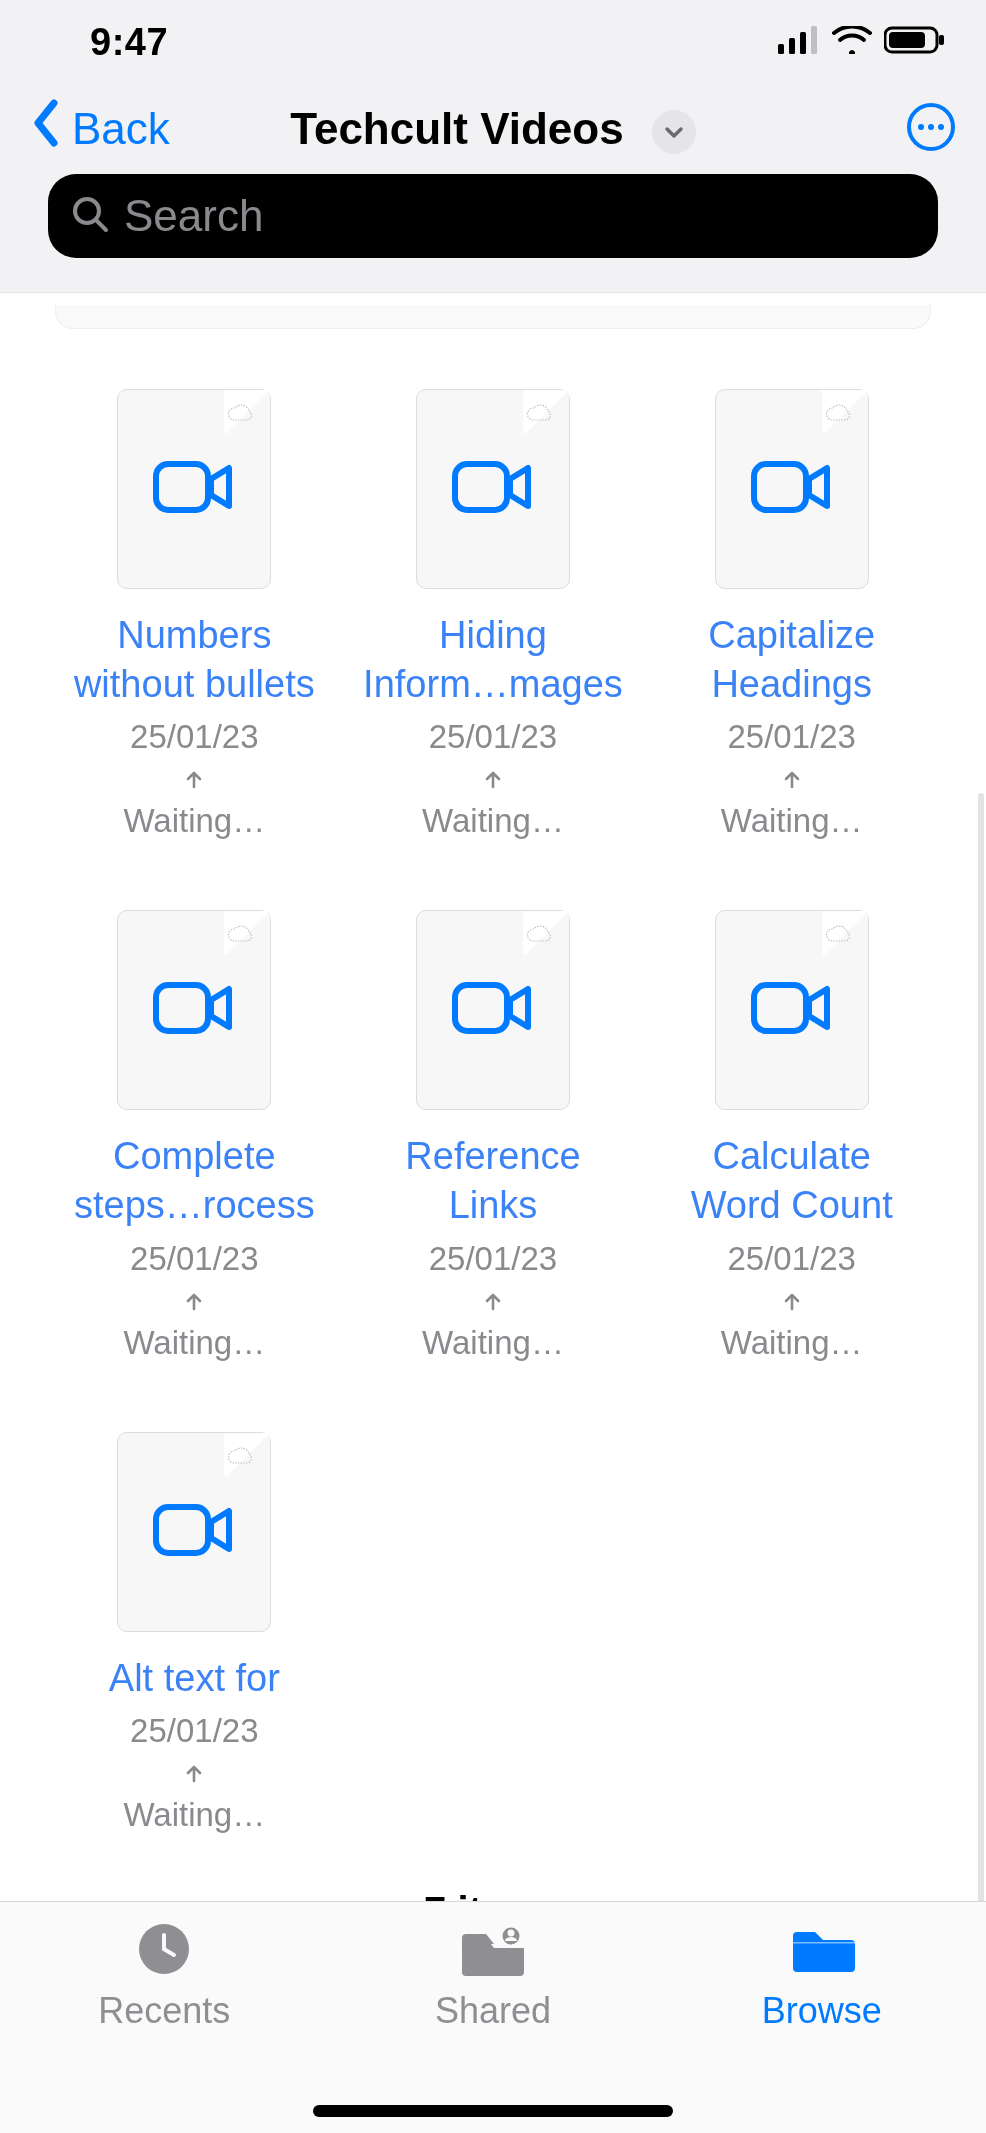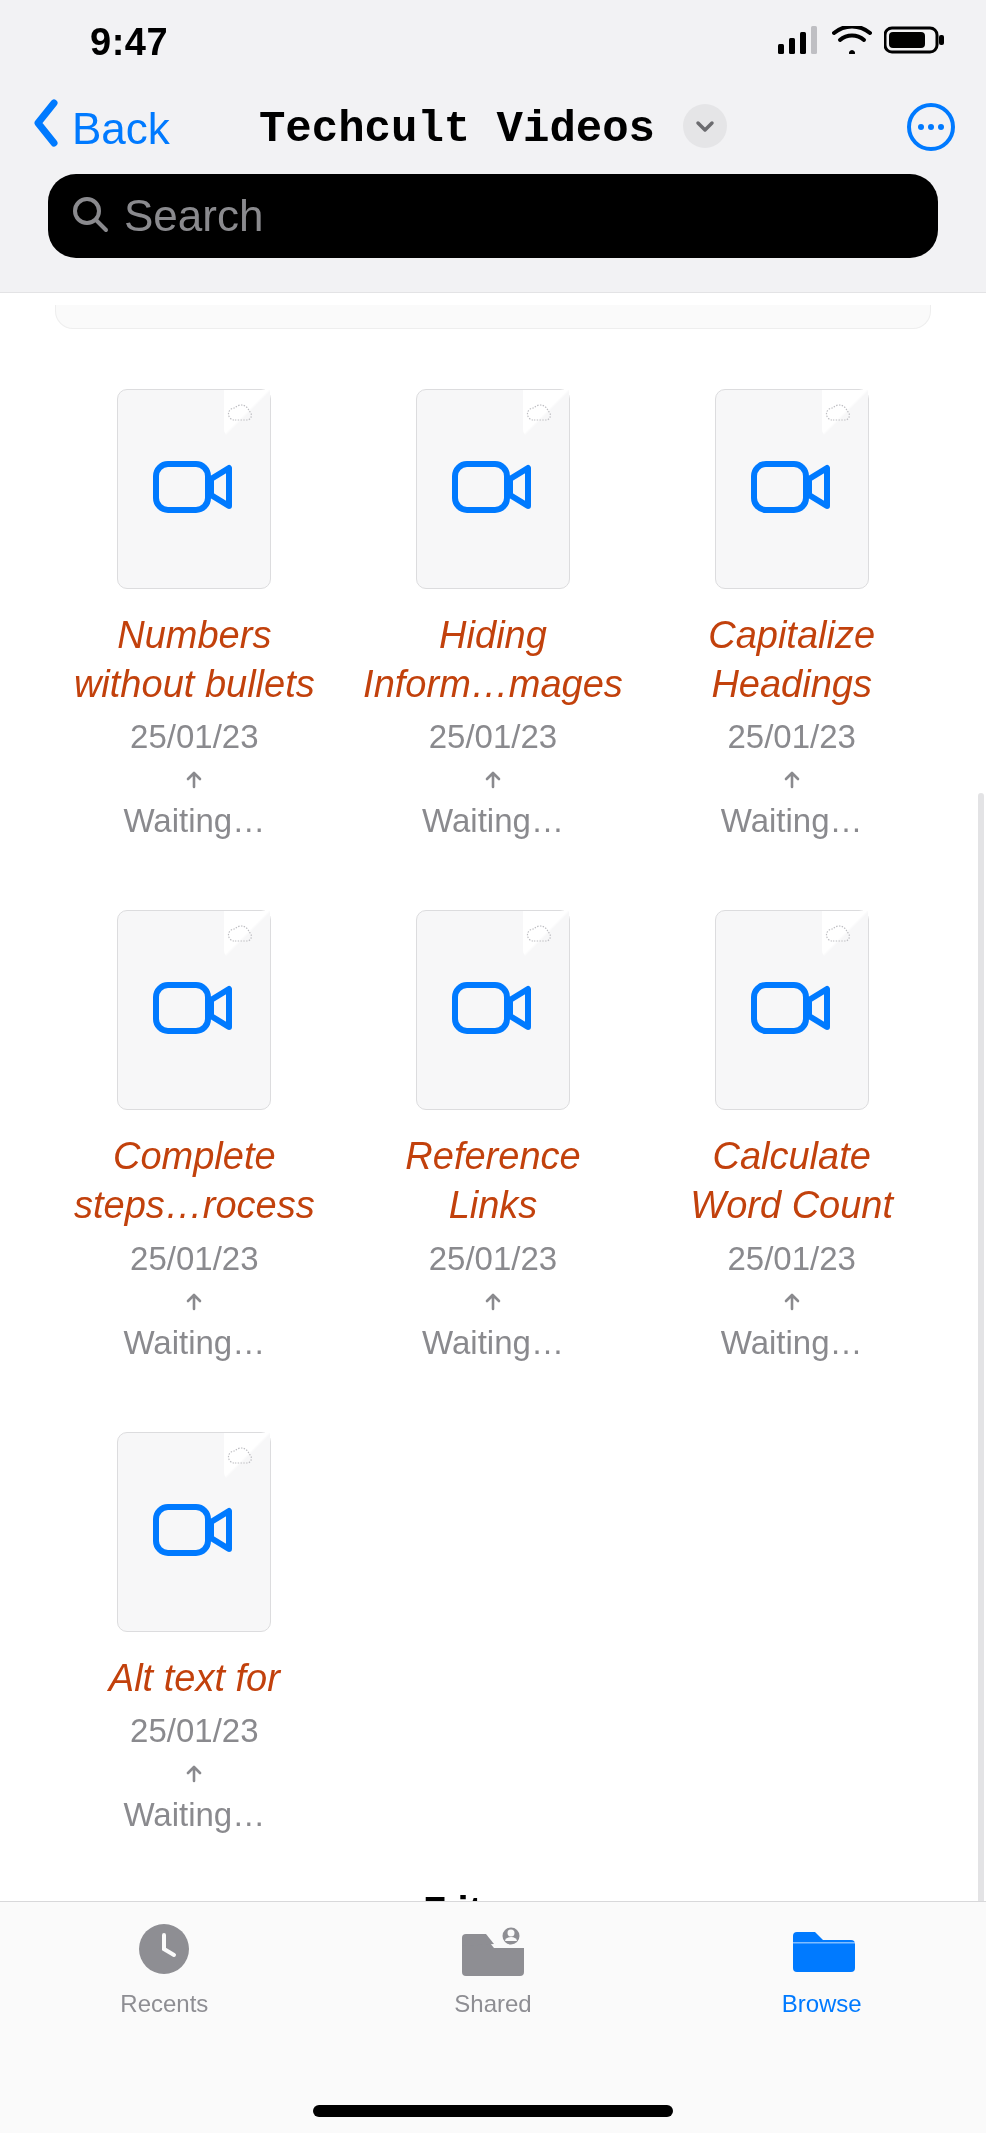--- a/index.html
+++ b/index.html
@@ -10,55 +10,55 @@
   .header-area { background: #f2f2f4; border-bottom: 1px solid #e3e3e5; }
   .status-bar { height: 84px; display:flex; align-items:center; justify-content:space-between; padding: 0 40px; }
   .status-time { font-size: 38px; font-weight: 600; color:#000; letter-spacing:0.5px; padding-left:50px;}
   .status-right { display:flex; align-items:center; gap:12px; }
   .signal-icon, .wifi-icon, .battery-icon { display:inline-block; }
 
   .nav-bar { height: 90px; display:flex; align-items:center; padding: 0 30px; position:relative; }
   .back-btn { display:flex; align-items:center; gap:12px; color:#007aff; font-size:44px; font-weight:400; }
   .back-chevron { font-size:52px; font-weight:600; }
   .title-wrap { position:absolute; left:0; right:0; display:flex; justify-content:center; align-items:center; pointer-events:none; }
-  .title-inner { pointer-events:auto; display:flex; align-items:flex-start; gap:28px;font-family:Liberation Mono, monospace; }
+  .title-inner { pointer-events:auto; display:flex; align-items:flex-end; gap:28px; }
   .page-title { font-size:44px; font-weight:700; color:#000; }
   .title-chevron { width:44px; height:44px; border-radius:22px; background:#e5e5e7; display:flex; align-items:center; justify-content:center; color:#6b6b6f; }
   .more-btn { margin-left:auto; }
 
   .search-row { padding: 0 48px 34px 48px; }
   .search-bar { background:#000000; border-radius:28px; height:84px; display:flex; align-items:center; padding: 0 22px; gap:14px; }
   .search-input { flex:1; border:none; background:transparent; font-size:44px; color:#8a8a8e; outline:none; }
   .search-input::placeholder { color:#8a8a8e; }
 
   
   .content { flex:1; position:relative; background:#fff; overflow:hidden; padding-top:12px; }
   .partial-box { height:24px; margin: 0 55px 0 55px; background:#fafafa; border-bottom-left-radius:18px; border-bottom-right-radius:18px; border-left:1px solid #eee; border-right:1px solid #eee; border-bottom:1px solid #eee; }
   .grid { padding: 60px 60px 0 60px; display:grid; grid-template-columns: repeat(3, 1fr); gap: 0 30px; row-gap: 70px; }
   .item { display:flex; flex-direction:column; align-items:center; }
   .thumb { width:154px; height:200px; background:#f7f7f8; border:1.5px solid #dcdcde; border-radius:10px; position:relative; display:flex; align-items:center; justify-content:center; margin-bottom:22px; }
   .thumb::before { content:""; position:absolute; top:0; right:0; width:46px; height:46px; background:linear-gradient(135deg, #fff 0%, #fff 48%, #f7f7f8 52%); border-bottom-left-radius:6px; }
   .cloud-dot { position:absolute; top:14px; right:14px; width:30px; height:20px; }
   .cloud-dot svg { width:100%; height:100%; }
   .video-ico { width:82px; height:52px; }
-  .item-name { font-size:38px; color:#c2410c; text-align:center; line-height:1.28; max-width:260px;font-style:italic; }
+  .item-name { font-size:38px; color:#3b82f6; text-align:center; line-height:1.28; max-width:260px; }
   .item-date { font-size:33px; color:#8a8a8e; margin-top:10px; }
   .item-status { font-size:33px; color:#8a8a8e; margin-top:4px; display:flex; align-items:center; gap:4px;flex-direction:column; }
 
   .summary { text-align:center; font-size:40px; font-weight:700; color:#000; margin-top:55px; }
   .hrule { height:6px; background:#eceaea; margin: 40px 130px 24px 130px; border-radius:3px; }
 
   
   .scroll-ind { position:absolute; right:2px; top:500px; width:6px; height:1300px; background:#c7c7cc; border-radius:3px; opacity:0.5; }
 
   
   .tab-bar { height:232px; background:#fafafa; border-top:1px solid #d8d8da; display:flex; padding-top:20px;}
   .tab { flex:1; display:flex; flex-direction:column; align-items:center; gap:10px; color:#8e8e93; }
   .tab.active { color:#007aff; }
-  .tab-label { font-size:24px; font-weight:500; }
+  .tab-label { font-size:36px; font-weight:500; }
   .home-ind-wrap { position:absolute; bottom:16px; left:0; right:0; display:flex; justify-content:center; }
   .home-ind { width:360px; height:12px; background:#000; border-radius:8px; }
 </style>
 </head>
 <body>
 <div class="root">
 
   <div class="header-area">
     <div class="status-bar">
       <div class="status-time">9:47</div>

